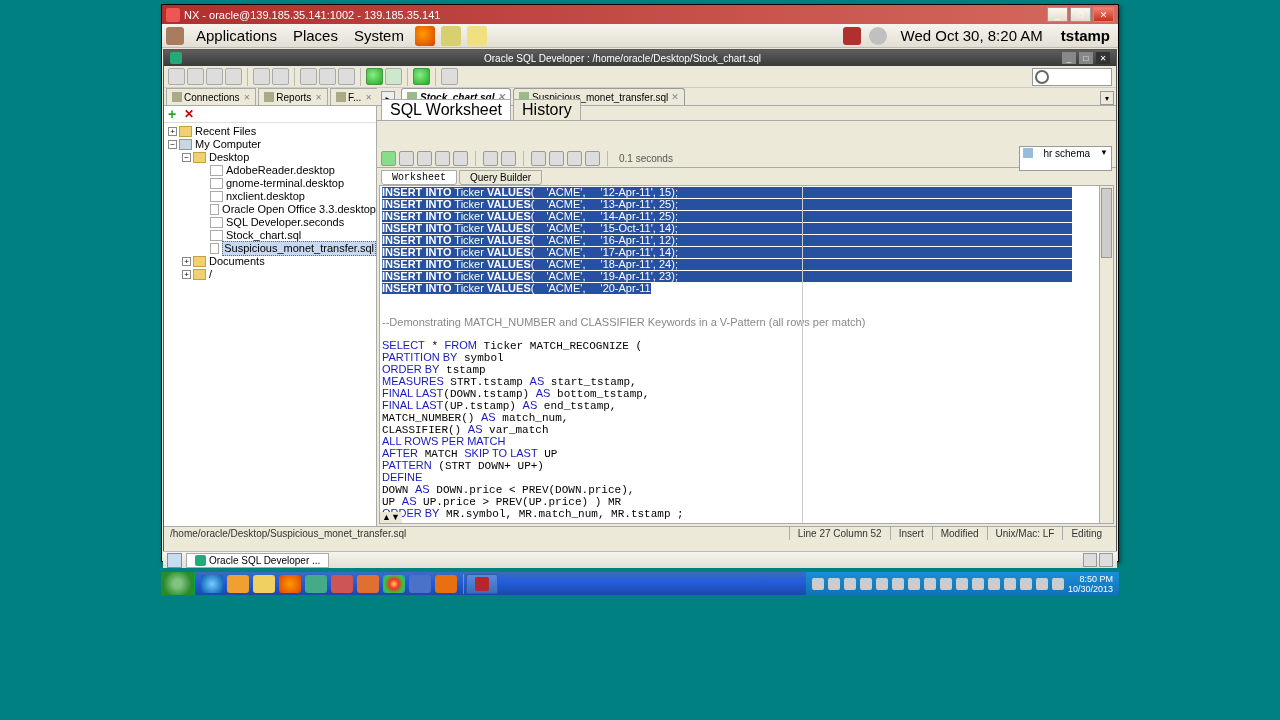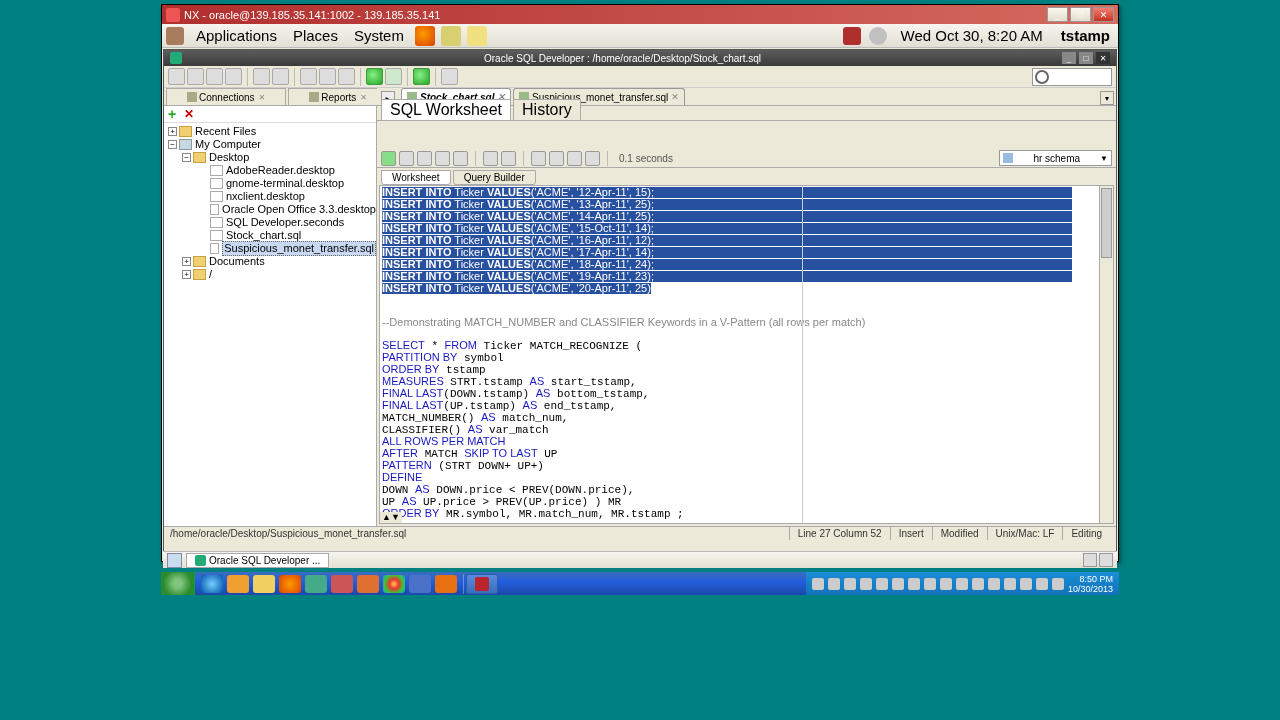--- a/index.html
+++ b/index.html
@@ -41,21 +41,21 @@
 .toolbar1 .tb { width:17px; height:17px; background:#ddd; border:1px solid #aaa; border-radius:2px; }
 .toolbar1 .sep { width:1px; height:18px; background:#bbb; margin:0 3px; }
 .toolbar1 .tb.green { background: radial-gradient(circle at 40% 40%, #8e8, #2a2); border-color:#494; }
 .toolbar1 .tb.garrow { background:#cde8cd; }
 .toolbar1 .search-box { margin-left:auto; width:80px; height:18px; background:#fff; border:1px solid #999; display:flex; align-items:center; }
 .toolbar1 .search-box .mag { width:14px; height:14px; margin-left:2px; border:2px solid #666; border-radius:50%; position:relative; }
 
 .body-area { display:flex; height: calc(100% - 16px - 18px - 22px - 14px); }
 .left-panel { width:213px; border-right: 1px solid #aaa; background:#fff; display:flex; flex-direction:column; font-size:11px; }
 .left-tabs { height: 18px; background:#ece9d8; border-bottom:1px solid #aaa; display:flex; padding-left: 2px; }
-.left-tabs .lt { height:17px; padding: 1px 20px; font-size:10px; background:#ece9d8; border:1px solid #aaa; border-bottom:none; margin-right:2px; display:flex; align-items:center; gap:2px; }
+.left-tabs .lt { height:17px; padding: 1px 5px; font-size:10px; background:#ece9d8; border:1px solid #aaa; border-bottom:none; margin-right:2px; display:flex; align-items:center; gap:2px; }
 .left-tabs .lt .ic { width:10px; height:10px; background:#aa8; }
 .left-tabs .lt .x { font-size:8px; color:#888; margin-left:2px; }
 .left-toolbar { height:17px; display:flex; align-items:center; padding: 0 4px; gap:3px; border-bottom:1px solid #ddd;}
 .left-toolbar .ic { width:13px;height:13px; }
 .left-toolbar .plus { color:#2a2; font-weight:bold; font-size:14px; line-height:13px;}
 .left-toolbar .xred { color:#c00; font-weight:bold; font-size:12px; line-height:13px;}
 .tree { flex:1; overflow:auto; padding: 2px 0 0 4px; line-height: 13px; }
 .tree .node { display:flex; align-items:center; white-space:nowrap; padding-left: var(--indent,0); height:13px; font-size:11px; }
 .tree .tw { width:9px; height:9px; border:1px solid #888; font-size:8px; line-height:7px; text-align:center; margin-right:2px; background:#fff; }
 .tree .fic { width:13px; height:11px; margin-right:3px; }
@@ -74,36 +74,36 @@
 .file-tabs .dd { width:14px; height:14px; margin-left:auto; border:1px solid #999; font-size:8px; display:flex;align-items:center;justify-content:center; margin-right:2px;}
 .ws-tabs { height:15px; display:flex; padding-left:4px; font-size:16px; border-bottom:1px solid #aaa; align-items:flex-end; }
 .ws-tabs .wt { padding:1px 8px; border:1px solid #aaa; border-bottom:none; background:#ece9d8; margin-right:2px; }
 .ws-tabs .wt.active { background:#fff; }
 
 .sql-toolbar { height:19px; background:#ece9d8; border-bottom:1px solid #aaa; display:flex; align-items:center; padding:0 4px; gap:3px; font-size:10px;margin-top:28px;}
 .sql-toolbar .tb { width:15px;height:15px; border:1px solid #999; background:#ddd; border-radius:2px;}
 .sql-toolbar .tb.run { background:#8d8; }
 .sql-toolbar .sep { width:1px;height:15px;background:#bbb; margin:0 4px;}
 .sql-toolbar .timing { margin-left:4px; color:#555; font-size:10px;}
-.sql-toolbar .schema { margin-left:auto; display:flex;align-items:center; gap:20px; border:1px solid #999; background:#fff; padding:1px 3px; height:16px;}
+.sql-toolbar .schema { margin-left:auto; display:flex;align-items:flex-start; gap:10px; border:1px solid #999; background:#fff; padding:1px 3px; height:25px;}
 .sql-toolbar .schema .ic{width:10px;height:10px;background:#9bd;}
 .sql-toolbar .schema .dd{font-size:8px;}
 
 .editor-tabs { height:17px; display:flex; padding-left:4px; font-size:10px; align-items:flex-end; }
 .editor-tabs .et { padding:1px 10px; border:1px solid #aaa; background:#ece9d8; margin-right:2px; border-radius: 0 0 3px 3px;}
-.editor-tabs .et.active { background:#fff; }
+.editor-tabs .et.active { background:#fff;font-family:Liberation Mono, monospace; }
 
 .editor-wrap { flex:1; display:flex; border:1px solid #aaa; margin:0 2px 2px 2px; background:#fff; position:relative;}
 .editor { flex:1; font-family:"Courier New",monospace; font-size:11px; line-height:11px; white-space:pre; padding:1px 2px; overflow:hidden; }
 .editor .hl { background:#2850a0; color:#fff; display:inline-block; width:690px; }
 .editor .hl.last { width: 269px; }
 .editor .kw { color:#1818c0; font-weight:normal; }
 .editor .hl .kw { color:#fff; font-weight:bold; }
 .editor .str { color:#1818c0; }
-.editor .hl .str { color:#fff; }
+.editor .hl .str { color:#fff;padding-left:12px; }
 .editor .num { color:#1818c0; }
 .editor .hl .num { color:#fff; }
 .editor .cm { color:#888; }
 .editor .gutter-ruler { position:absolute; left:422px; top:0; bottom:0; width:1px; background:#ccc;}
 .editor-scroll { width:14px; background:#ece9d8; border-left:1px solid #aaa; position:relative;}
 .editor-scroll .thumb { position:absolute; left:1px; right:1px; top:2px; height:70px; background:#cdcdcd; border:1px solid #999;}
 .row-arrows { position:absolute; left:0; bottom:0; font-size:9px; background:#ece9d8; padding:0 2px;}
 
 .statusbar { height:14px; background:#ece9d8; border-top:1px solid #aaa; display:flex; align-items:center; font-size:10px; padding:0 6px; color:#333; }
 .statusbar .cell { border-left:1px solid #aaa; padding:0 8px; height:100%; display:flex; align-items:center; }

